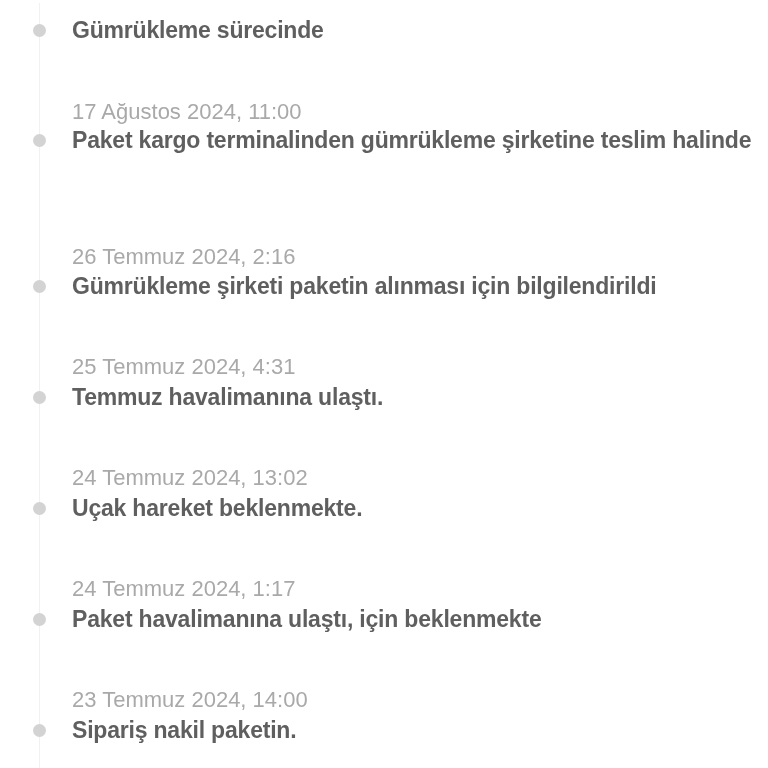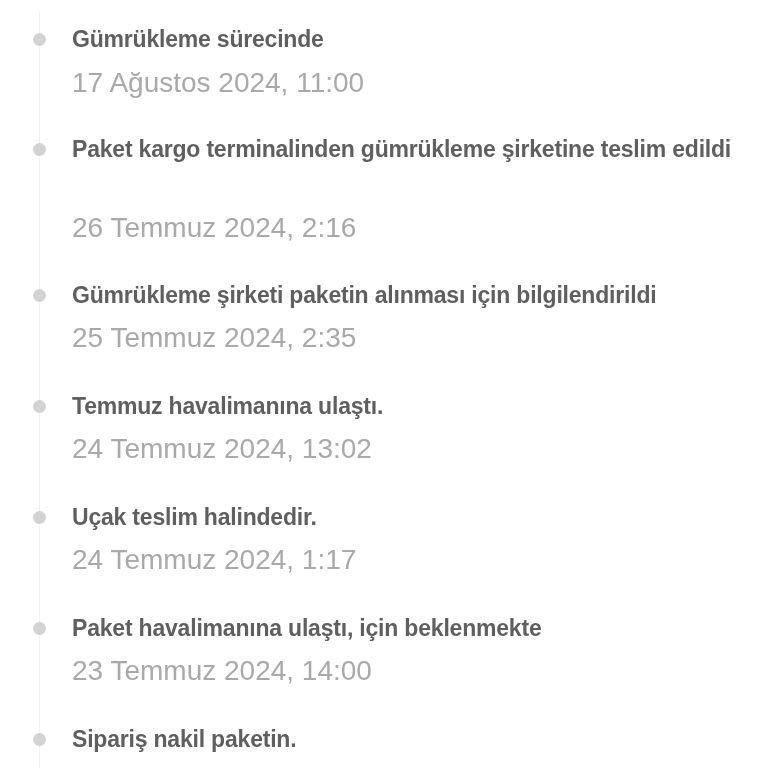--- a/index.html
+++ b/index.html
@@ -3,77 +3,78 @@
   <meta charset="utf-8">
   <style>
     html, body { margin: 0; padding: 0; }
     body {
       width: 768px; height: 768px; overflow: hidden;
       background: #ffffff;
       font-family: "Liberation Sans", "DejaVu Sans", sans-serif;
       position: relative;
     }
     .timeline {
-      position: absolute; left: 0; top: 12px; width: 768px; height: 568px;
+      position: absolute; left: 0; top: 3px; width: 768px; height: 568px;
     }
     .timeline-line {
       position: absolute; left: 39px; top: 0; width: 1px; height: 768px;
       background: #f1f1f1;
     }
     .event {
       position: absolute; left: 0; width: 768px;
     }
     .dot {
       position: absolute; left: 33px; width: 13px; height: 13px; border-radius: 50%;
       background: #d3d3d3;
     }
     .title {
       position: absolute; left: 72px; width: 680px;
       font-size: 23px; line-height: 35px; color: #5f5f5f; font-weight: bold;
       letter-spacing: -0.2px;
     }
     .time {
       position: absolute; left: 72px;
-      font-size: 28px; line-height: 30px; color: #a9a9a9;
+      font-size: 22px; line-height: 30px; color: #a9a9a9;
       white-space: nowrap;
+      margin-top: 38px;
     }
   </style>
 </head>
 <body>
 
 <div class="timeline">
   <div class="timeline-line"></div>
 
   <div class="event" style="top:0">
     <div class="dot" style="top:21px"></div>
     <div class="title" style="top:10px">Gümrükleme sürecinde</div>
     <div class="time" style="top:56px">17 Ağustos 2024, 11:00</div>
   </div>
 
   <div class="event" style="top:0">
     <div class="dot" style="top:131px"></div>
-    <div class="title" style="top:120px">Paket kargo terminalinden gümrükleme şirketine teslim edildi</div>
+    <div class="title" style="top:120px">Paket kargo terminalinden gümrükleme şirketine teslim halinde</div>
     <div class="time" style="top:201px">26 Temmuz 2024, 2:16</div>
   </div>
 
   <div class="event" style="top:0">
     <div class="dot" style="top:277px"></div>
     <div class="title" style="top:266px">Gümrükleme şirketi paketin alınması için bilgilendirildi</div>
-    <div class="time" style="top:311px">25 Temmuz 2024, 2:35</div>
+    <div class="time" style="top:311px">25 Temmuz 2024, 4:31</div>
   </div>
 
   <div class="event" style="top:0">
     <div class="dot" style="top:388px"></div>
     <div class="title" style="top:377px">Temmuz havalimanına ulaştı.</div>
     <div class="time" style="top:422px">24 Temmuz 2024, 13:02</div>
   </div>
 
   <div class="event" style="top:0">
     <div class="dot" style="top:499px"></div>
-    <div class="title" style="top:488px">Uçak teslim halindedir.</div>
+    <div class="title" style="top:488px">Uçak hareket beklenmekte.</div>
     <div class="time" style="top:533px">24 Temmuz 2024, 1:17</div>
   </div>
 
   <div class="event" style="top:0">
     <div class="dot" style="top:610px"></div>
     <div class="title" style="top:599px">Paket havalimanına ulaştı, için beklenmekte</div>
     <div class="time" style="top:644px">23 Temmuz 2024, 14:00</div>
   </div>
 
   <div class="event" style="top:0">

